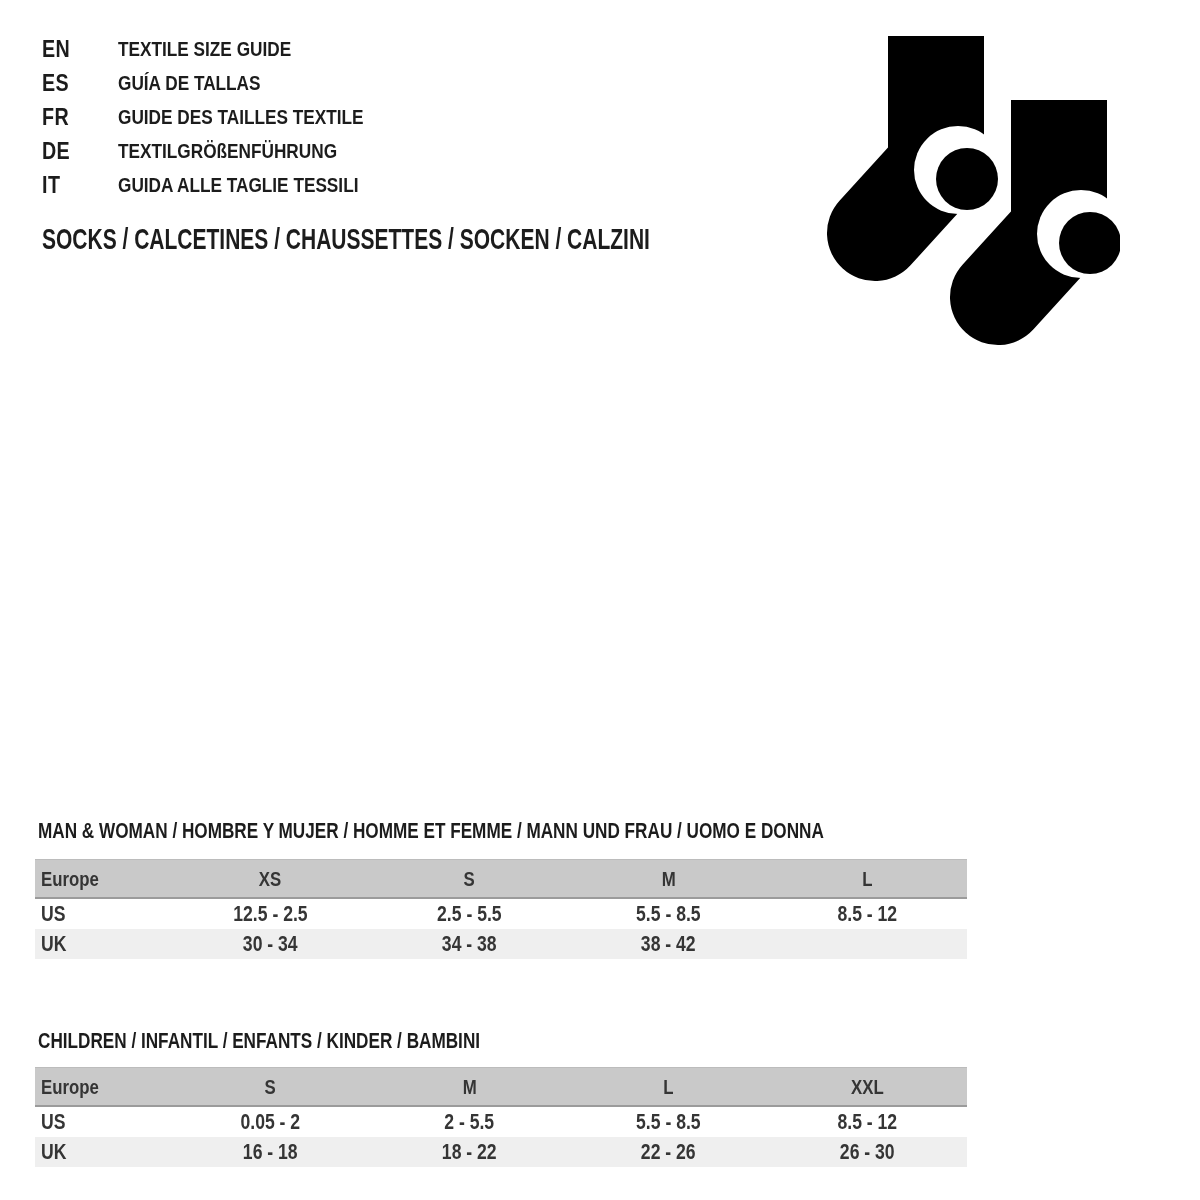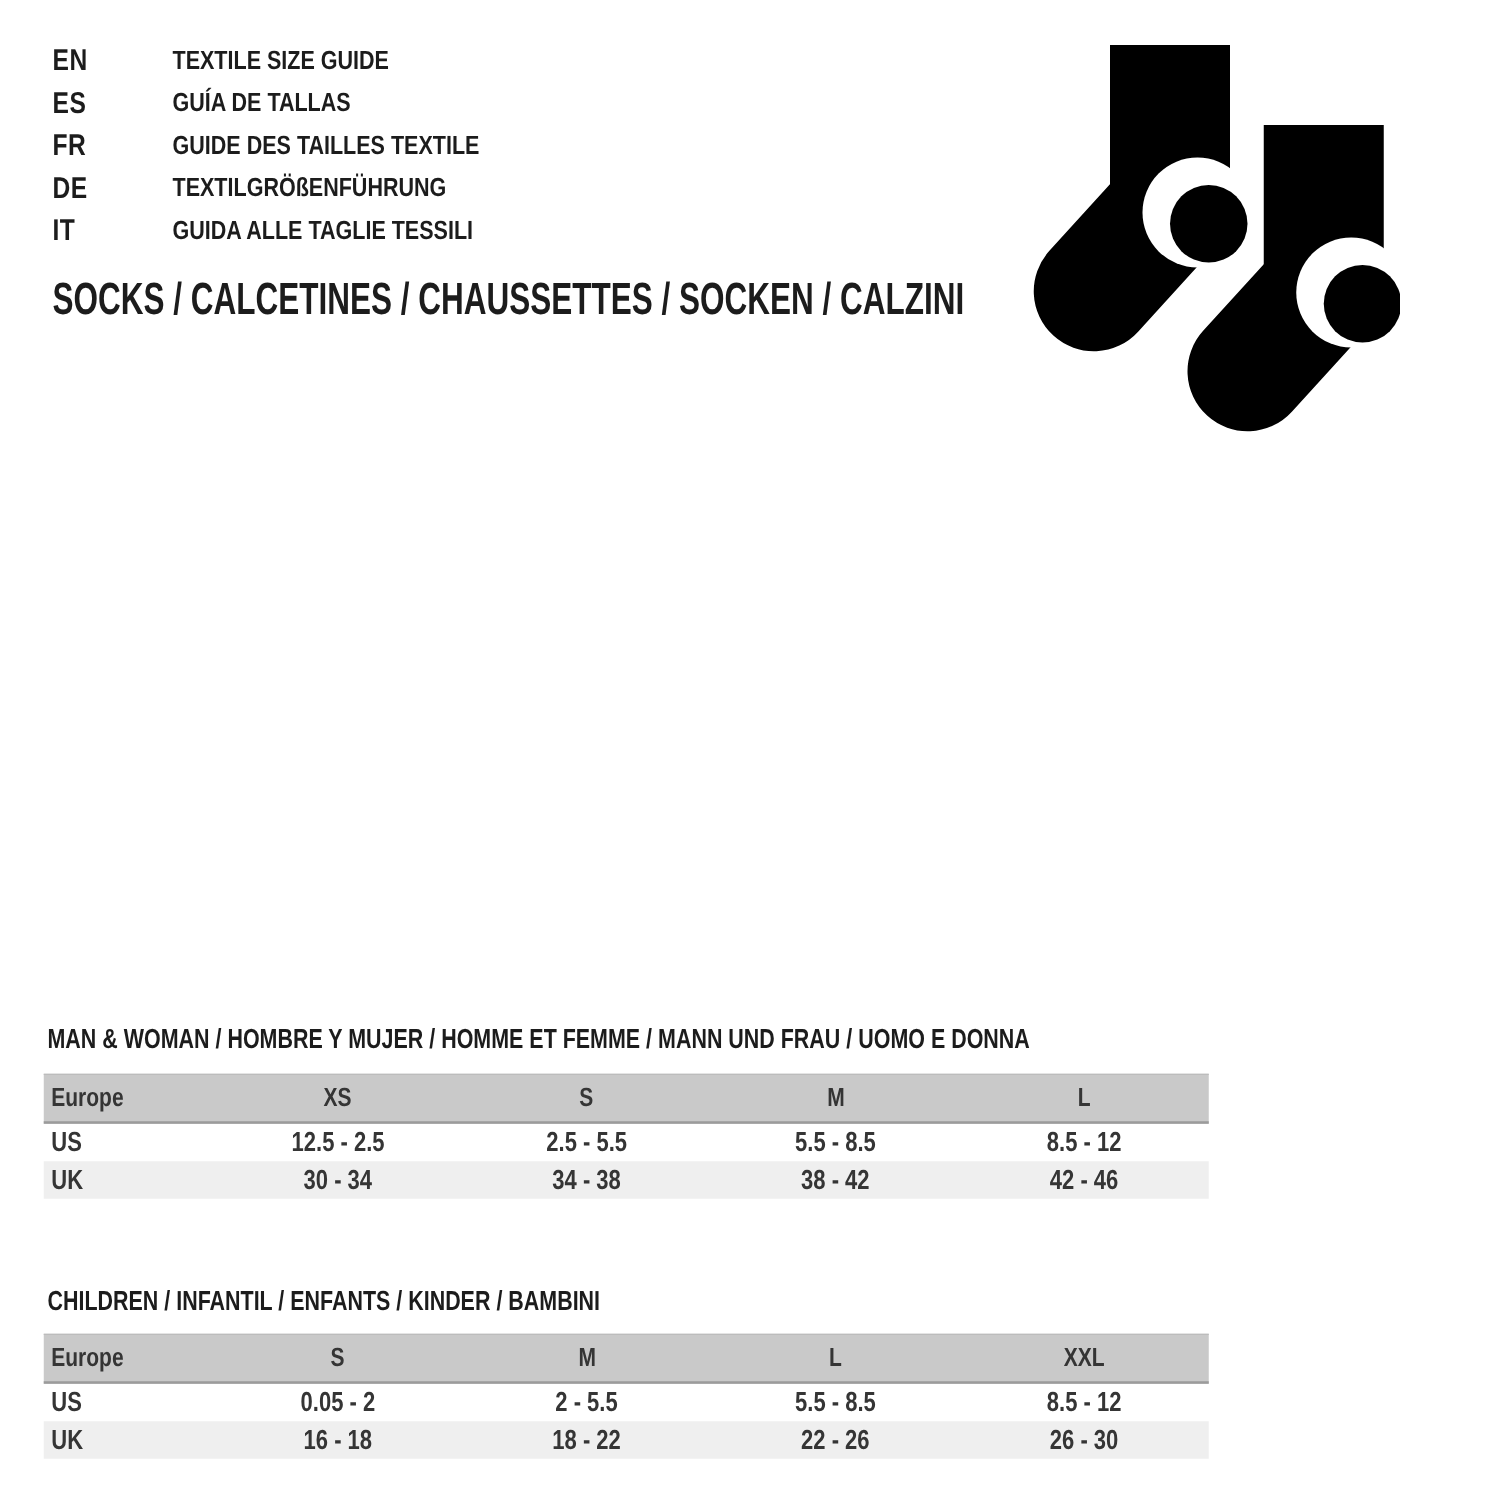--- a/index.html
+++ b/index.html
@@ -15,26 +15,26 @@
   .scale{display:inline-block;white-space:nowrap;}
   .o-left{transform-origin:0 50%;}
   .o-center{transform-origin:50% 50%;}
   .cx70{transform:scaleX(.70);}
   .cx78{transform:scaleX(.78);}
   .cx80{transform:scaleX(.80);}
   .cx82{transform:scaleX(.82);}
 
   
   .lang-block{left:42px;top:32px;}
-  .lang-row{display:flex;height:34px;align-items:center;gap:20px;}
+  .lang-row{display:flex;height:34px;align-items:center;}
   .lang-code{width:76px;font-size:24px;letter-spacing:.5px;}
   .lang-label{font-size:21px;}
 
   
-  .category{left:42px;top:222px;height:34px;display:flex;align-items:center;font-size:36px;}
+  .category{left:42px;top:222px;height:34px;display:flex;align-items:center;font-size:30px;}
 
   
   .sock-icon{left:810px;top:25px;}
 
   
   .table-title{font-size:22px;line-height:26px;}
   .size-table{left:35px;width:932px;}
   .t-row{display:grid;grid-template-columns:136px 199px 199px 199px 199px;}
   .t-head{
     height:40px;box-sizing:border-box;
@@ -136,23 +136,20 @@
       </div>
     <div class="cell">
         <span class="scale cx80 o-center">30 - 34</span>
       </div>
     <div class="cell">
         <span class="scale cx80 o-center">34 - 38</span>
       </div>
     <div class="cell">
         <span class="scale cx80 o-center">38 - 42</span>
       </div>
-    <div class="cell">
-        <span class="scale cx80 o-center">42 - 46</span>
-      </div>
   </div>
 </div>
 
 <div class="abs table-title" style="left:38px;top:1028px;">
   <span class="scale cx78 o-left">CHILDREN / INFANTIL / ENFANTS / KINDER / BAMBINI</span>
 </div>
 
 <div class="abs size-table" style="top:1067px;">
   <div class="t-row t-head">
     <div class="cell first">

